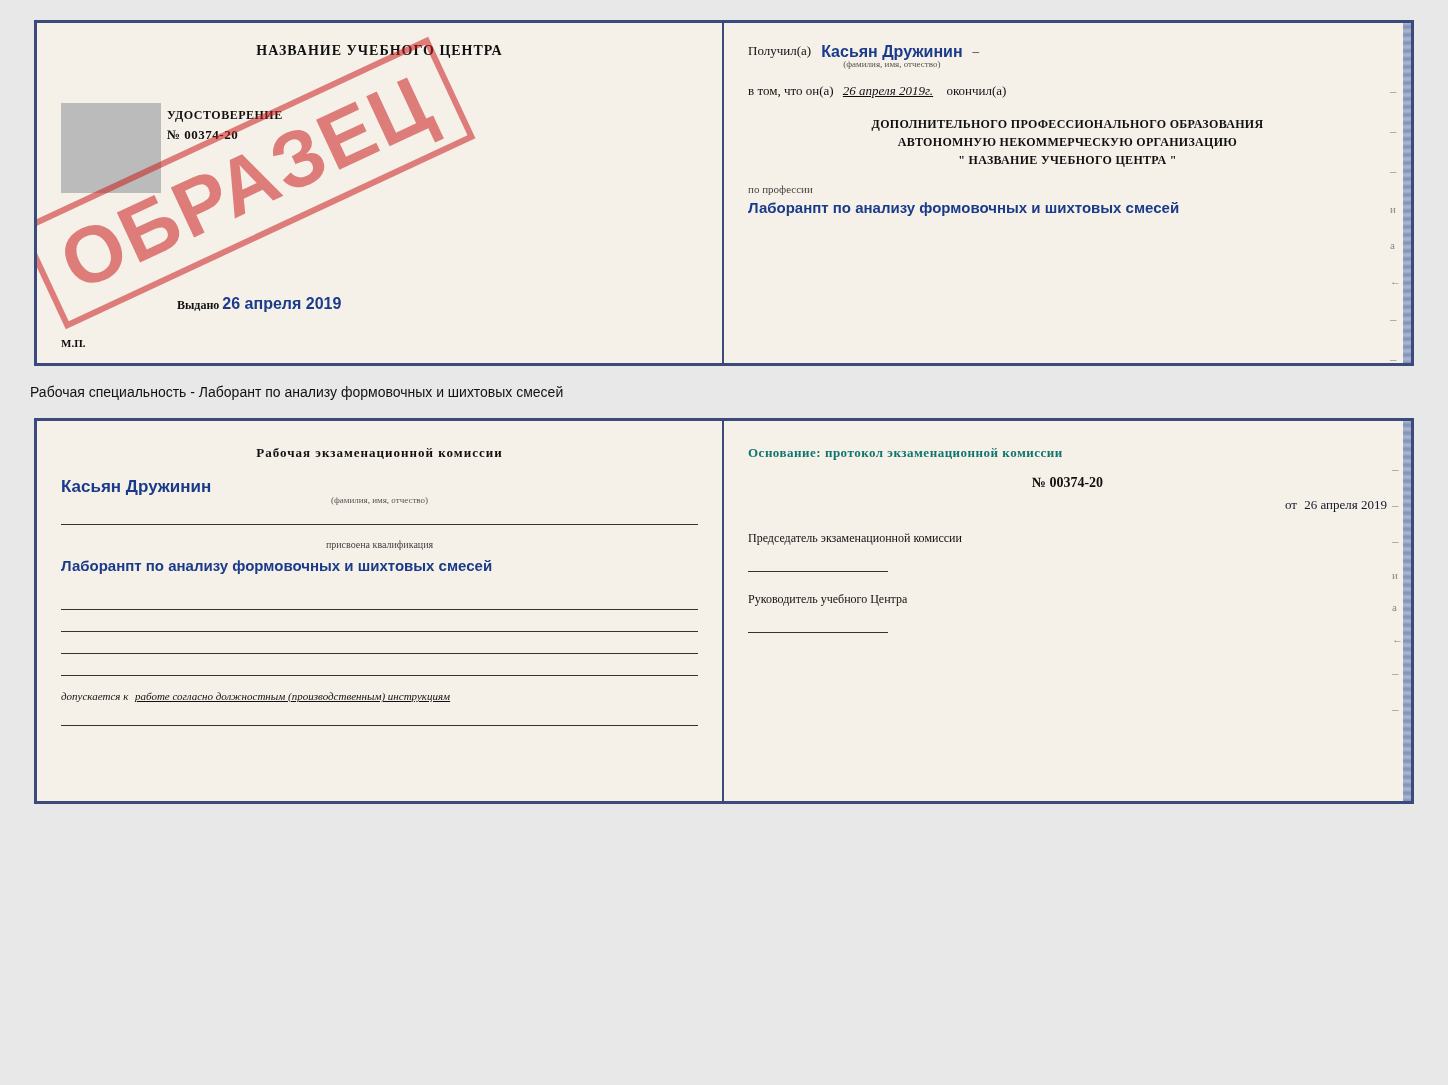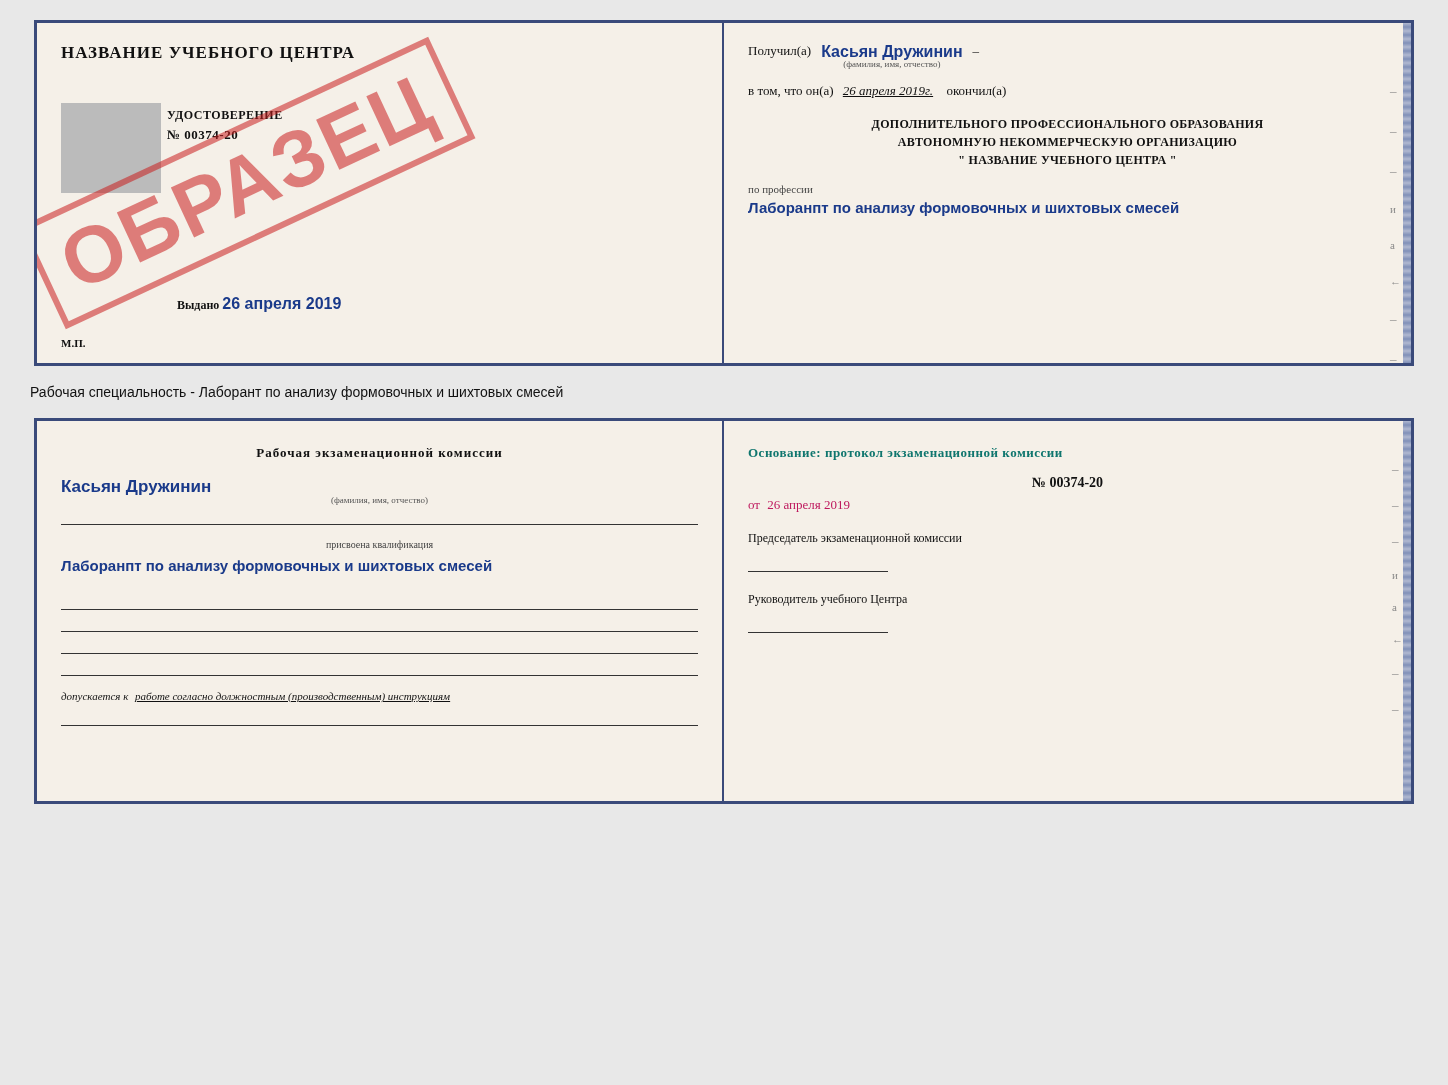--- a/index.html
+++ b/index.html
@@ -46,21 +46,22 @@
     .top-doc .doc-left {
       min-height: 340px;
     }
 
     .top-doc .doc-right {
       min-height: 340px;
     }
 
     
     .cert-title {
-      font-size: 17px;
+      text-align: center;
+      font-size: 14px;
       font-weight: bold;
       letter-spacing: 1px;
       text-transform: uppercase;
       margin-bottom: 10px;
       color: #111;
     }
 
     .gray-box {
       width: 100px;
       height: 90px;
@@ -271,22 +272,22 @@
     .protocol-number {
       font-size: 14px;
       font-weight: bold;
       color: #111;
       text-align: center;
       margin-bottom: 6px;
     }
 
     .ot-date {
       font-size: 13px;
-      color: #be185d;
-      text-align: left;
+      color: #0f172a;
+      text-align: right;
       margin-bottom: 18px;
     }
 
     .predsedatel-block {
       font-size: 12px;
       color: #111;
       margin-bottom: 10px;
     }
 
     .rukovoditel-block {

